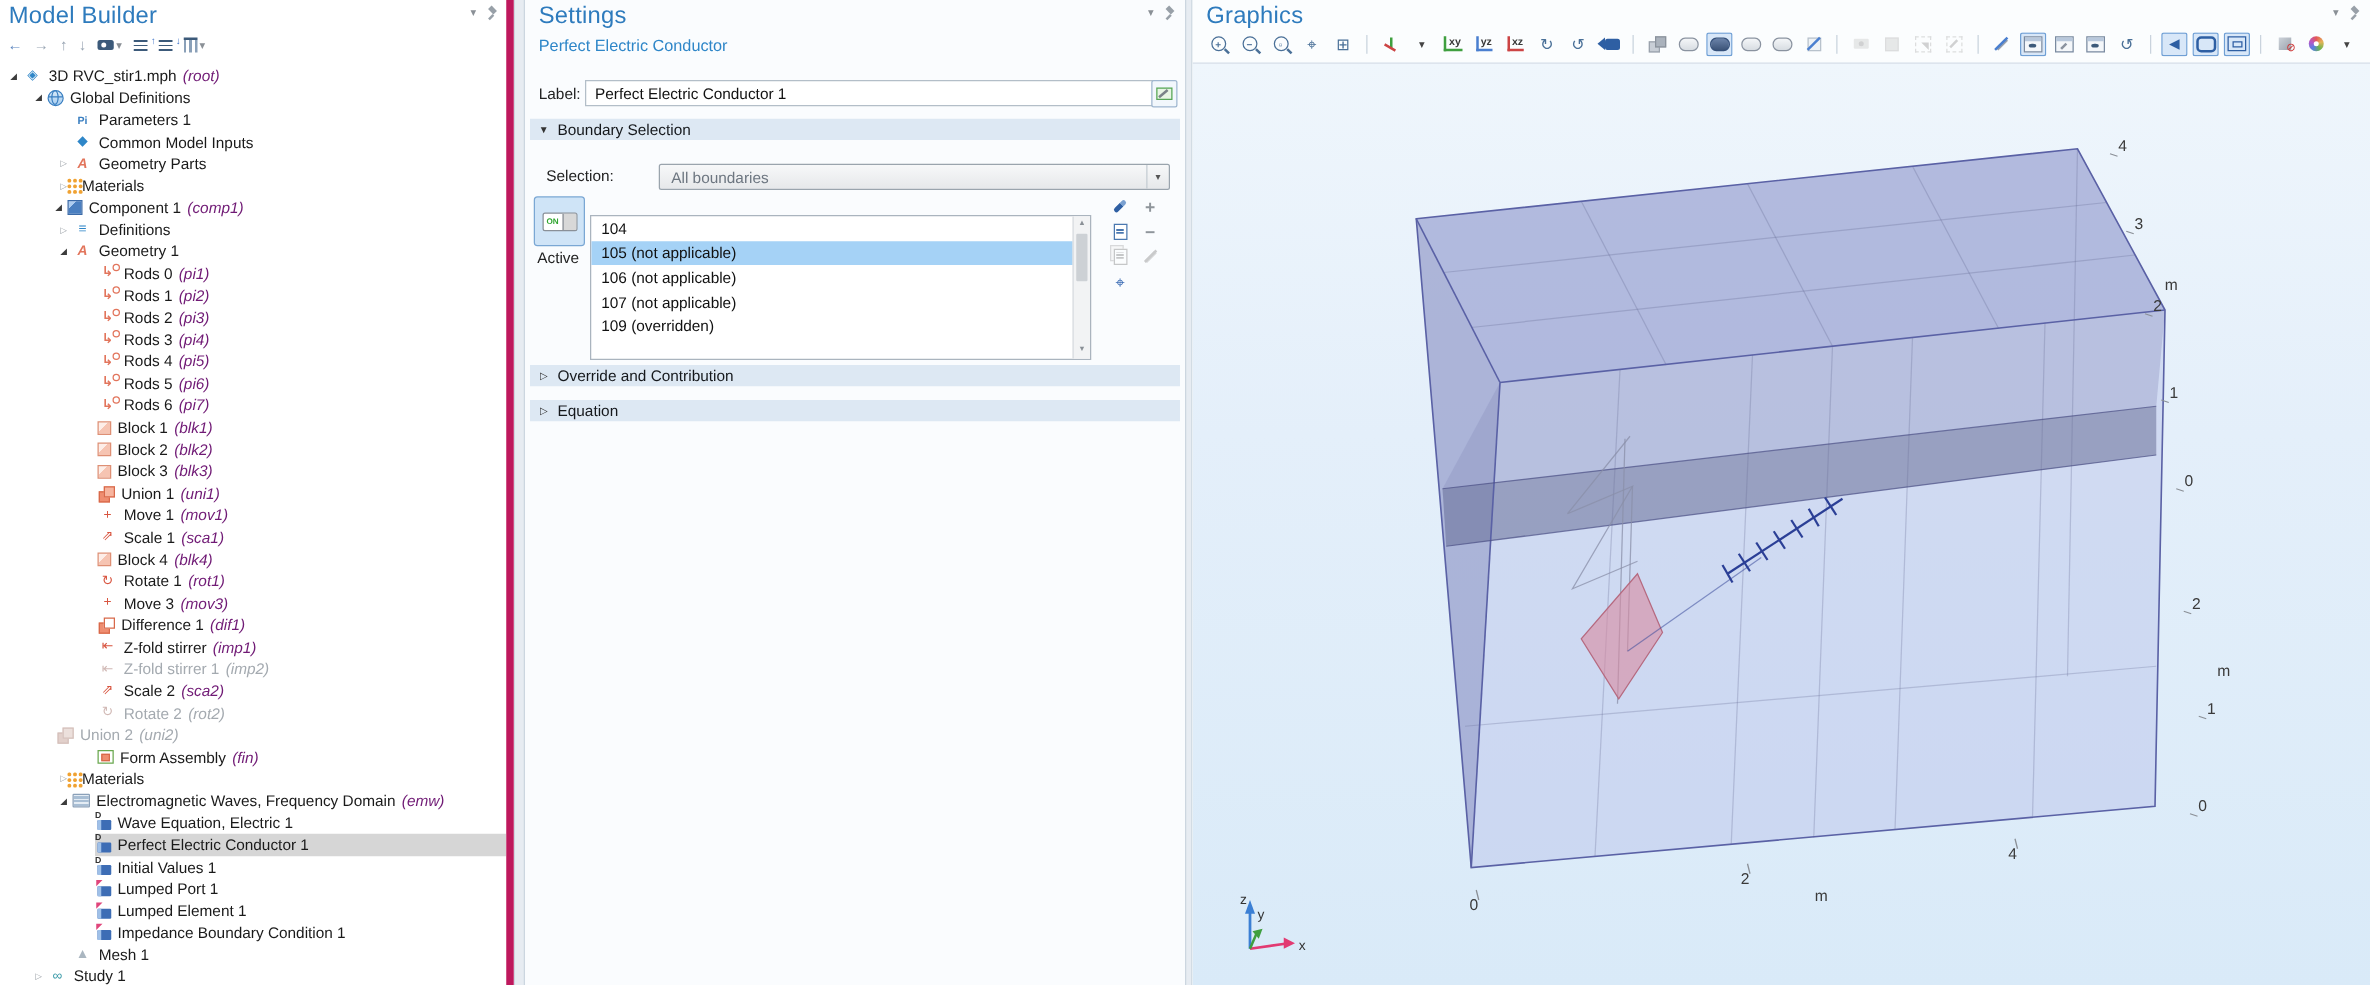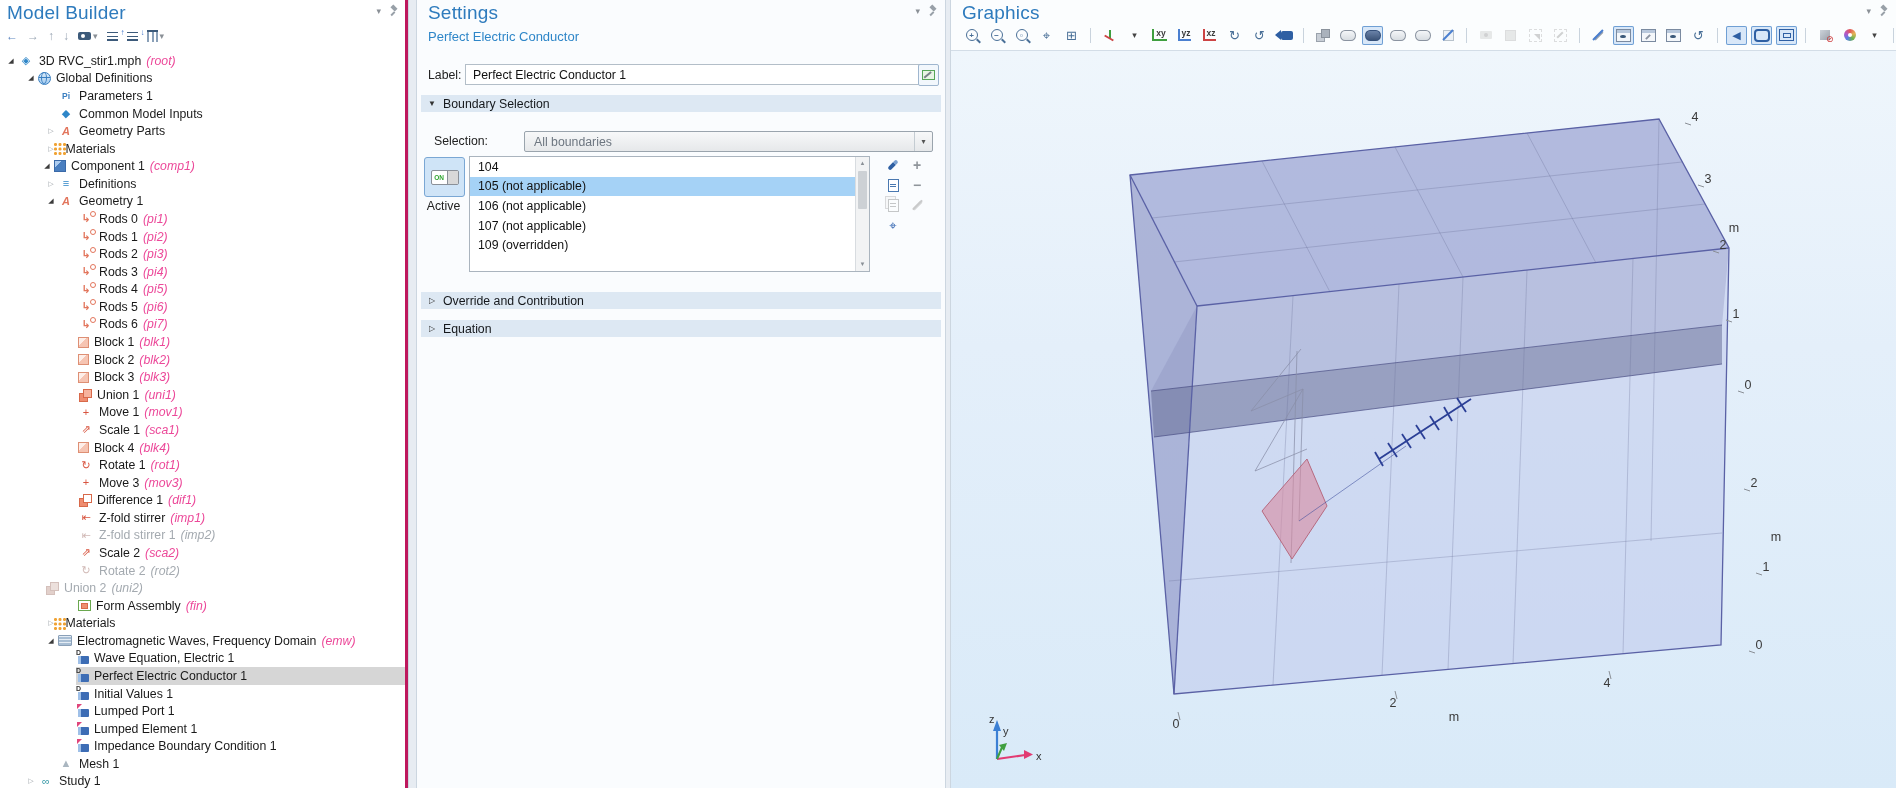--- a/index.html
+++ b/index.html
@@ -8,36 +8,36 @@
   .divider{flex:none;background:#e7ecf2;border-left:1px solid #ccd6e0;border-right:1px solid #ccd6e0;}
   .ptitle{position:absolute;color:#2e7bbd;font-size:19px;font-weight:400;letter-spacing:.2px;}
   .psub{position:absolute;color:#2e86c8;font-size:13px;}
   .hdr-ic{position:absolute;top:5px;display:flex;gap:8px;align-items:center;color:#8a9096;}
   .chev{font-size:9px;color:#8a9096;}
   .pin{width:9px;height:11px;position:relative;display:inline-block;}
   .pin::before{content:"";position:absolute;width:6px;height:4px;background:#98a0a8;left:2px;top:1px;transform:rotate(45deg);}
   .pin::after{content:"";position:absolute;width:1.5px;height:5px;background:#98a0a8;left:3px;bottom:0;transform:rotate(45deg);}
 
   
-  #mb{width:405px;flex:none;background:#fff;border-right:3px solid #be185d;}
+  #mb{width:405px;flex:none;background:#fff;border-right:6px solid #be185d;}
   #mb-toolbar{position:absolute;left:6px;top:27px;height:18px;display:flex;align-items:center;gap:9px;}
   .mbt{display:flex;align-items:center;gap:2px;cursor:default;}
   .mbt .g{font-size:12px;line-height:1;}
   .ic-darknode{width:13px;height:8px;background:#3c5a7a;border-radius:2px;position:relative;display:inline-block;}
   .ic-darknode::before{content:"";position:absolute;left:3px;top:2px;width:4px;height:4px;border-radius:50%;background:#fff;}
   .ic-lines{width:11px;height:10px;background:repeating-linear-gradient(0deg,#3c5a7a 0 1.5px,transparent 1.5px 3.8px);position:relative;display:inline-block;}
   .ic-lines .ar{position:absolute;right:-7px;top:-3px;font-size:8px;color:#3c72c8;}
   .ic-cols{width:11px;height:10px;border-top:2px solid #3c5a7a;background:repeating-linear-gradient(90deg,#8aa0b8 0 2px,transparent 2px 4.5px);display:inline-block;}
   #tree{position:absolute;left:0;right:0;top:52px;bottom:0;overflow:hidden;}
   .trow{height:17.58px;display:flex;align-items:center;white-space:nowrap;font-size:12.3px;color:#1a1a1a;cursor:default;}
   .tarrow{width:14px;flex:none;font-size:7px;text-align:center;}
   .tarrow.open{color:#3c3c3c;}
   .tarrow.closed{color:#9aa0a6;}
   .tlabel{margin-right:5px;}
-  .ttag{font-style:italic;color:#ec4899;}
+  .ttag{font-style:italic;color:#701a75;}
   .trow.dim .tlabel,.trow.dim .ttag{color:#a4aab0;}
   .ti{width:16px;height:15px;flex:none;display:flex;align-items:center;justify-content:center;font-size:11px;line-height:1;position:relative;margin-right:5px;}
   .ti.dim{opacity:.45;filter:grayscale(.6);}
   .c-blue{color:#2e86c8;}
   .ic-text{font-size:8.5px;font-weight:bold;color:#3a7fc1;}
   .ic-globe{width:11px;height:11px;border:1px solid #3a7fc1;border-radius:50%;background:linear-gradient(#d8e9f8,#a6cdf0);position:relative;}
   .ic-globe::before{content:"";position:absolute;left:0;right:0;top:4px;height:1px;background:#3a7fc1;}
   .ic-globe::after{content:"";position:absolute;left:2px;top:-1px;width:4px;height:10px;border:1px solid #3a7fc1;border-radius:50%;}
   .ic-comp{width:10px;height:10px;border:1px solid #3a6aa8;background:linear-gradient(135deg,#aecdf0 0 30%,#4a7fc0 30%);}
   .ic-mat{width:2.5px;height:2.5px;border-radius:50%;background:#f0a232;transform:translate(-4px,-4px);box-shadow:4.5px 0 #f0a232,9px 0 #f0a232,0 4.5px #f0a232,4.5px 4.5px #f0a232,9px 4.5px #f0a232,0 9px #f0a232,4.5px 9px #f0a232,9px 9px #f0a232;}
@@ -463,21 +463,21 @@
     </div>
 
     <div class="togglebtn" style="left:7px;top:157px;">
       <span class="slider">
         <span class="on">ON</span>
         <span class="knob"></span>
       </span>
     </div>
     <div class="flabel" style="left:4px;top:199px;width:45px;text-align:center;">Active</div>
 
-    <div class="listbox" style="left:52px;top:156px;width:399px;height:114px;">
+    <div class="listbox" style="left:52px;top:172px;width:399px;height:114px;">
       <div id="sel-list" style="margin-right:13px;">
           <div class="lrow">104</div>
           <div class="lrow sel">105 (not applicable)</div>
           <div class="lrow">106 (not applicable)</div>
           <div class="lrow">107 (not applicable)</div>
           <div class="lrow">109 (overridden)</div>
         </div>
       <div class="lscroll">
         <div class="sup">▲</div>
         <div class="sthumb"></div>

